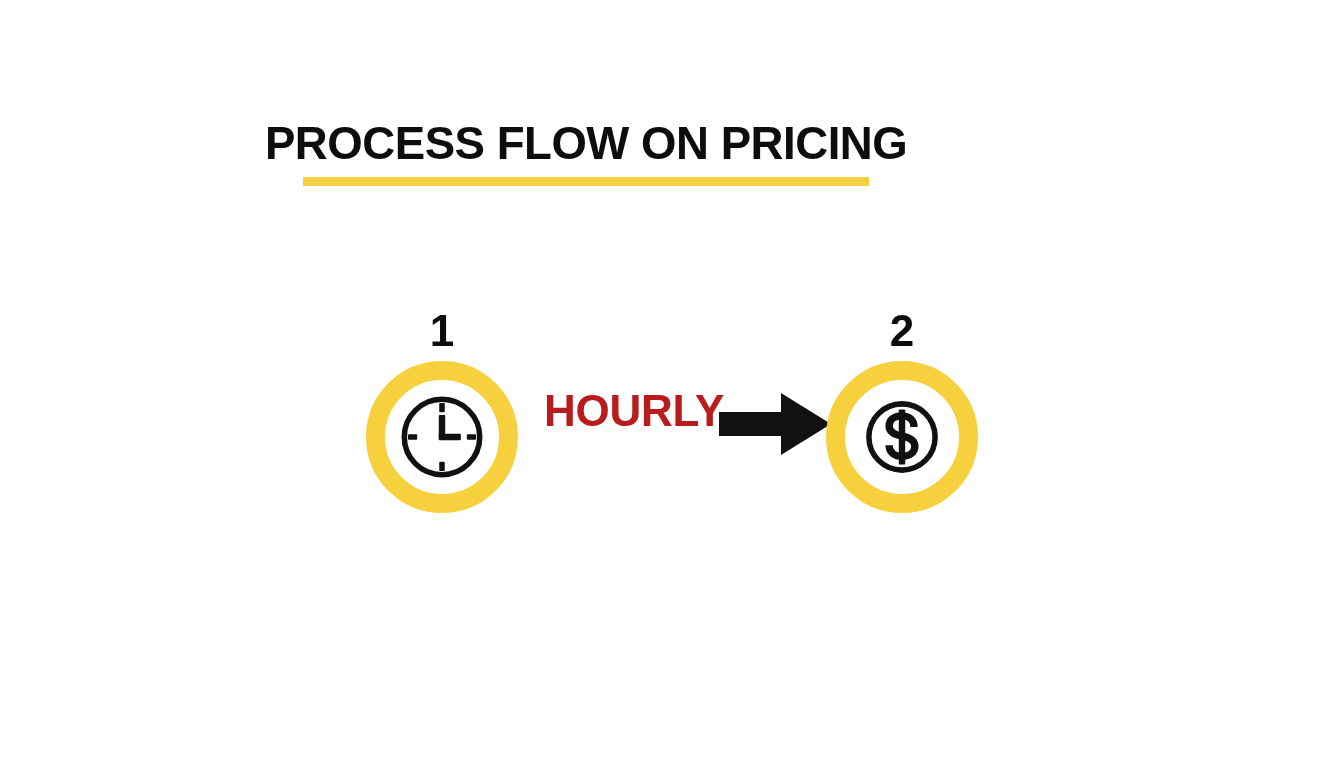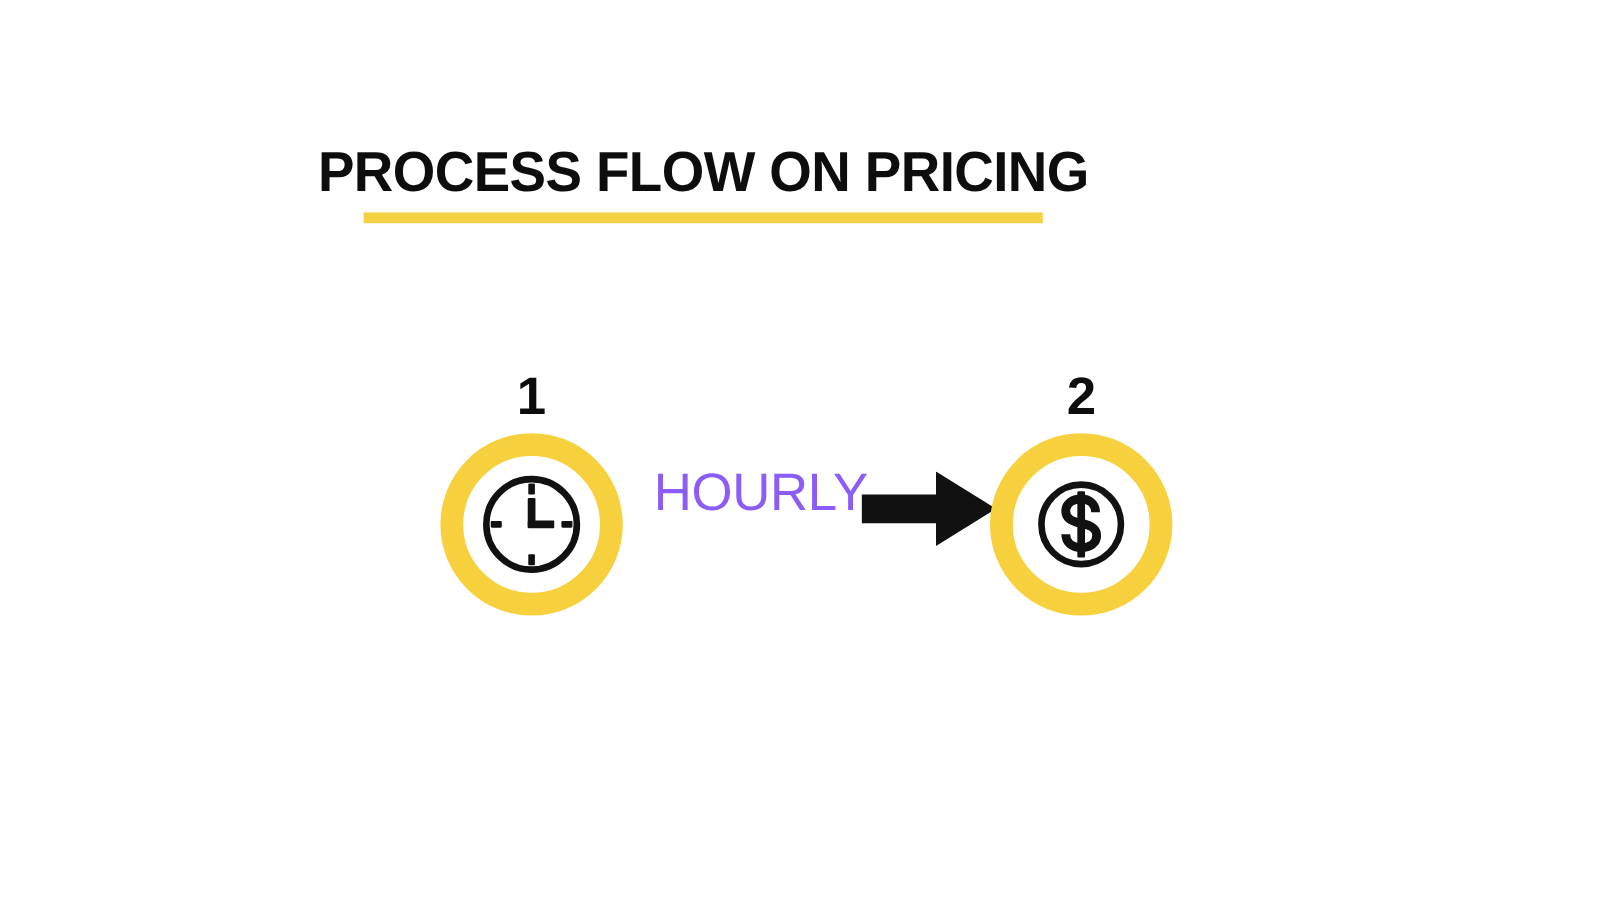--- a/index.html
+++ b/index.html
@@ -93,22 +93,22 @@
   }
 
   .glyph {
     width: 92px;
     height: 92px;
     display: block;
   }
 
   .step-label {
     font-size: 44px;
-    font-weight: 400;
-    color: #8b5cf6;
+    font-weight: 700;
+    color: #b91c1c;
     letter-spacing: -0.3px;
     white-space: nowrap;
     margin-left: 26px;
   }
 
   .arrow-gap {
     width: 78px;
     display: flex;
     align-items: center;
     justify-content: center;

